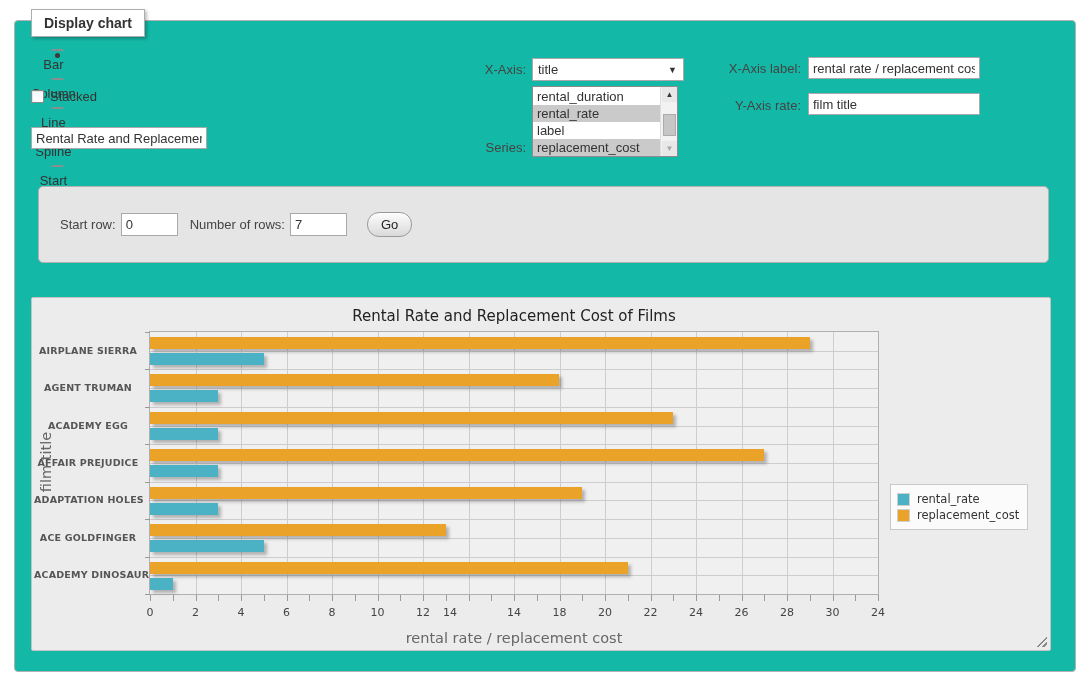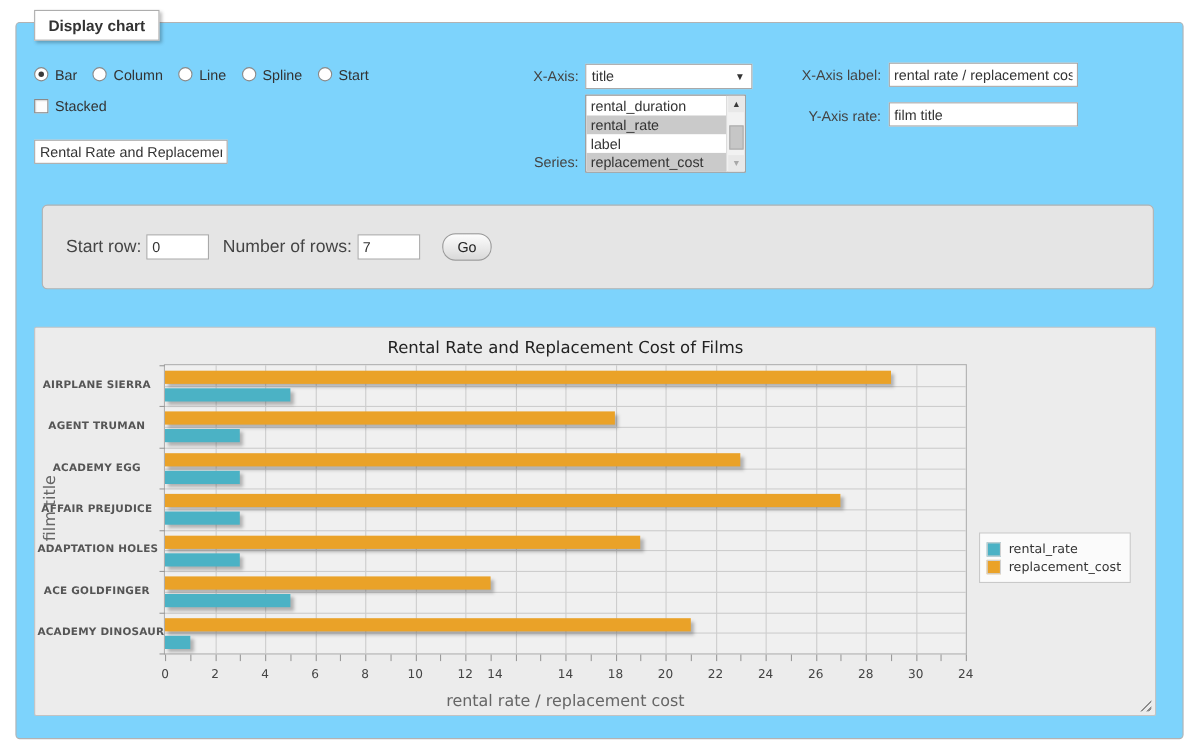--- a/index.html
+++ b/index.html
@@ -1,31 +1,31 @@
 <!DOCTYPE html>
 <html><head>
 <meta charset="utf-8">
 <style>
   * { margin:0; padding:0; box-sizing:border-box; }
   html,body { background:#ffffff; font-family:"Liberation Sans", sans-serif; }
   #stage { position:relative; width:1081px; height:681px; background:#fff; overflow:hidden; }
 
   
   .fieldset { position:absolute; left:14px; top:20px; width:1062px; height:652px;
-              background:#7dd3fc; border:1px solid #b2b2b2; border-radius:4px; }
+              background:#14b8a6; border:1px solid #b2b2b2; border-radius:4px; }
   .legendbox { position:absolute; left:16px; top:-12px; background:#ffffff; border:1px solid #adadad;
                padding:5px 12px; font-size:14px; font-weight:bold; color:#333;
                box-shadow:2px 2px 3px rgba(0,0,0,0.25); }
 
   
   .lbl { position:absolute; font-size:13px; color:#444; }
   .lbl.right { text-align:right; }
   .txt { position:absolute; height:22px; border:1px solid #a9a9a9; background:#fff;
          font-family:"Liberation Sans",sans-serif; font-size:13px; color:#333; padding:2px 4px; border-radius:0; }
-  .radio-row { position:absolute; left:16px; top:40px; display:flex; align-items:flex-start; gap:6px; height:20px; }
+  .radio-row { position:absolute; left:16px; top:28px; display:flex; align-items:center; gap:6px; height:20px;flex-direction:column; }
   .radio { width:13px; height:13px; border-radius:50%; border:1px solid #8a8a8a; background:#fff; position:relative; }
   .radio.checked::after { content:""; position:absolute; left:3px; top:3px; width:5px; height:5px;
                           border-radius:50%; background:#3a3a3a; }
   .rlabel { font-size:13px; color:#333; margin-right:8px; }
   .chk-row { position:absolute; left:16px; top:68px; display:flex; align-items:center; gap:6px; }
   .checkbox { width:13px; height:13px; border:1px solid #8a8a8a; background:#fdfdfd; box-shadow:inset 1px 1px 1px rgba(0,0,0,0.1); }
 
   .selectbox { position:absolute; left:517px; top:37px; width:152px; height:23px; background:#fff;
                border:1px solid #a9a9a9; font-size:13px; color:#333; padding:3px 5px; }
   .selectbox .arrow { position:absolute; right:6px; top:6px; font-size:9px; color:#333; }
@@ -36,21 +36,21 @@
   .opt { height:17px; line-height:17px; font-size:13px; color:#333; padding-left:4px; white-space:nowrap; }
   .opt.sel { background:#cacaca; }
   .sbar { position:absolute; right:0; top:0; bottom:0; width:17px; background:#f2f2f2; border-left:1px solid #ddd; }
   .sbtn { position:absolute; left:1px; width:15px; height:15px; background:#e8e8e8; text-align:center;
           font-size:8px; line-height:15px; }
   .sthumb { position:absolute; left:2px; width:13px; background:#c6c6c6; border:1px solid #ababab; }
 
   
   .rows-panel { position:absolute; left:23px; top:165px; width:1011px; height:77px; background:#e5e5e5;
                 border:1px solid #b2b2b2; border-radius:5px; display:flex; align-items:center; padding-left:21px; }
-  .rows-panel .flbl { font-size:16px; color:#444; margin-right:5px; }
+  .rows-panel .flbl { font-size:13px; color:#444; margin-right:5px; }
   .rows-panel input { width:57px; height:23px; border:1px solid #a9a9a9; font-size:13px; color:#333;
                       padding:2px 4px; font-family:"Liberation Sans",sans-serif; }
   .go-btn { margin-left:20px; height:25px; padding:0 13px; border:1px solid #9a9a9a; border-radius:12px;
             background:linear-gradient(#fdfdfd,#d9d9d9); font-size:13px; color:#222;
             font-family:"Liberation Sans",sans-serif; }
 
   
   .chart-wrap { position:absolute; left:16px; top:276px; width:1020px; height:354px; background:#ececec;
                 border:1px solid #c3c3c3; border-radius:2px; font-family:"DejaVu Sans",sans-serif; }
   .c-title { position:absolute; text-align:center; font-size:15px; color:#222; }

